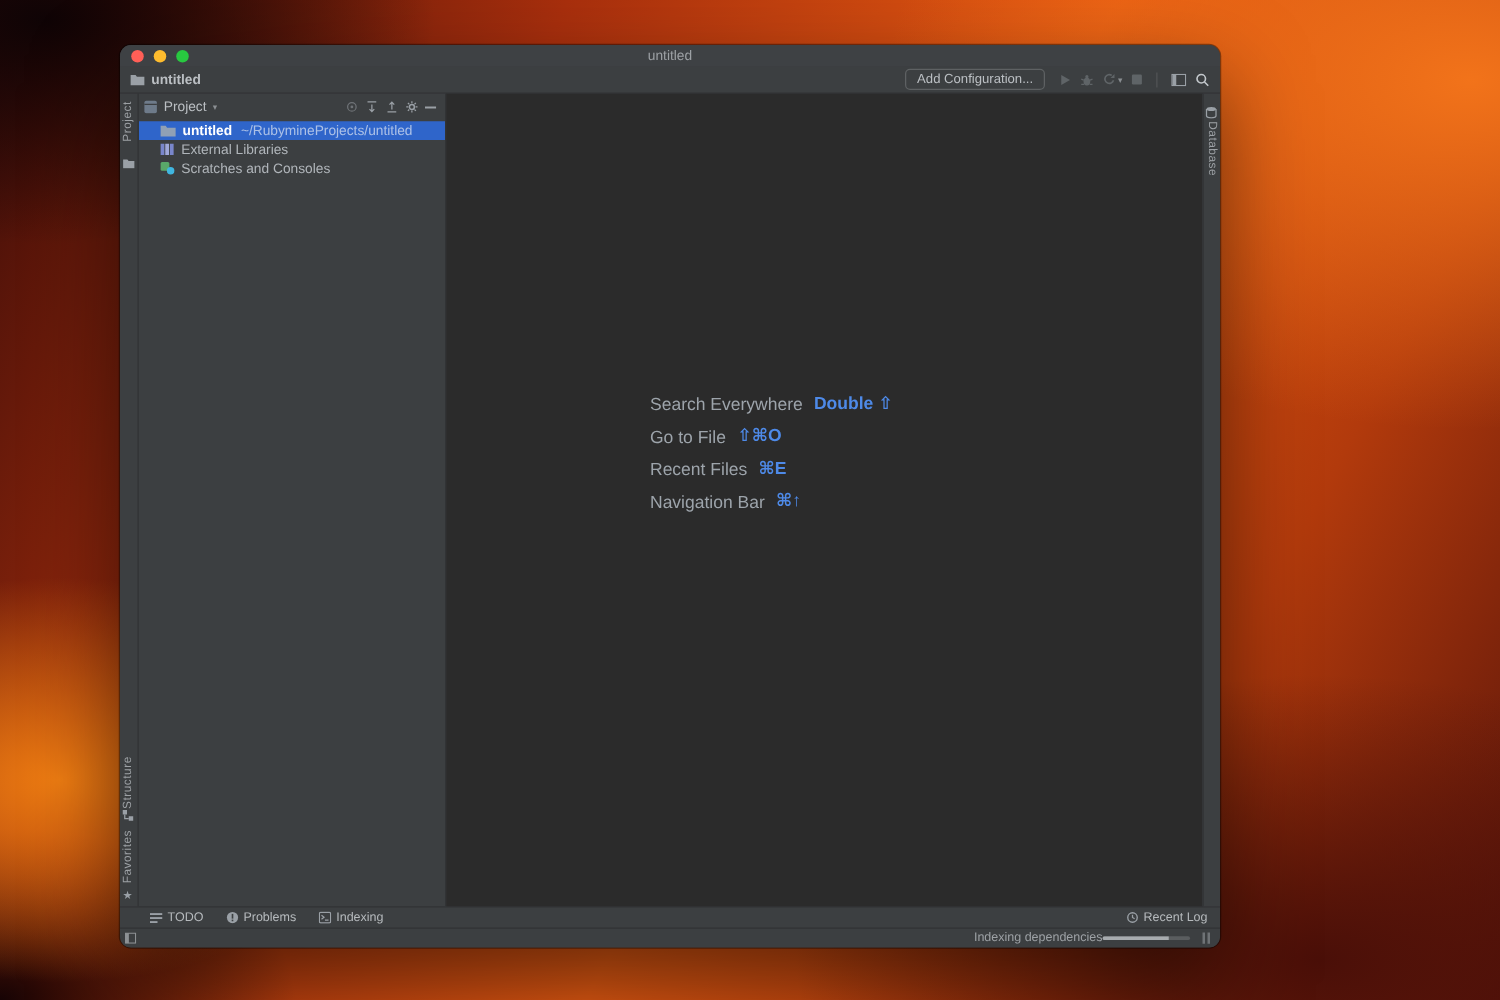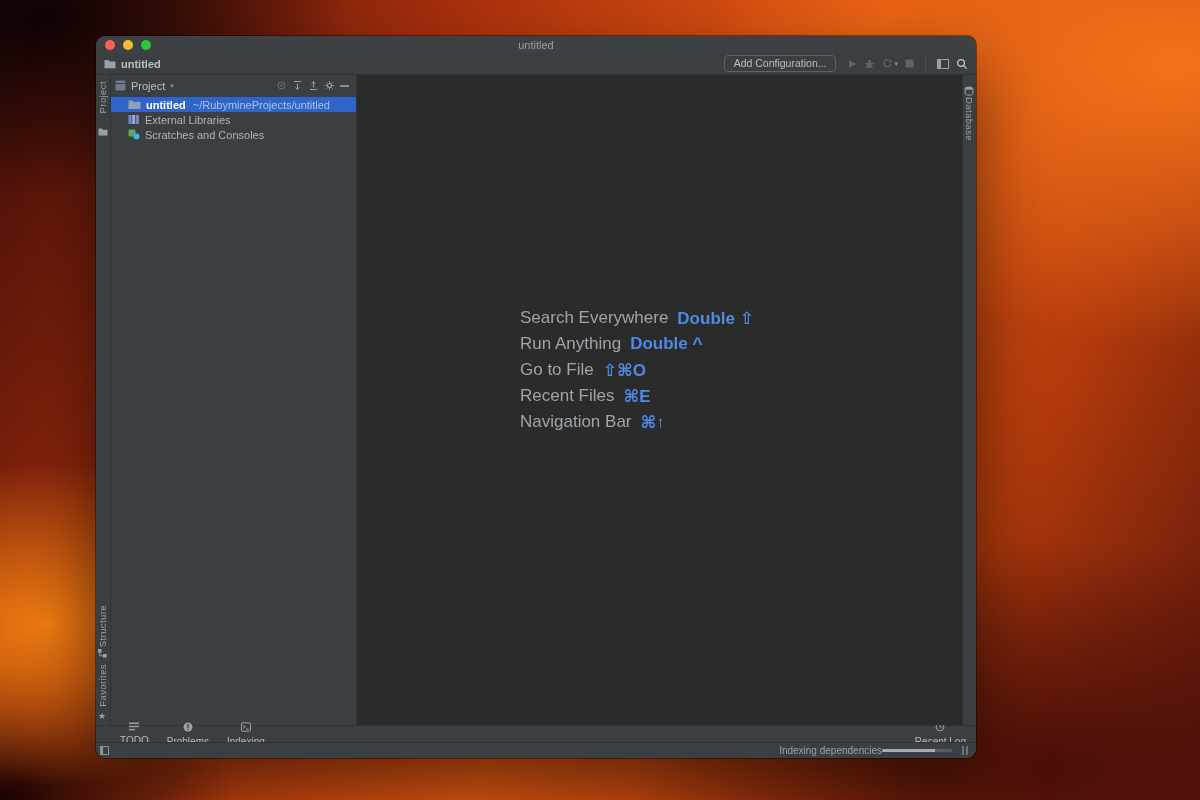--- a/index.html
+++ b/index.html
@@ -35,24 +35,24 @@
   .phead{height:21px;display:flex;align-items:center;gap:5px;padding:0 7px 0 4px;font-size:11px;color:#bbbfc3;flex:0 0 auto;}
   .phspacer{flex:1}
   .pico{display:flex;align-items:center;}
   .tree{padding-top:1px;font-size:11px;}
   .trow{height:15px;display:flex;align-items:center;gap:5px;padding-left:17px;color:#b0b5ba;white-space:nowrap;}
   .trow.selected{background:#2f65ca;color:#fff;}
   .trow.selected .tname{font-weight:bold;}
   .tpath{color:#c2d1ec;opacity:.85;margin-left:2px;}
   .editor{flex:1;background:#2b2b2b;position:relative;min-width:0;}
   .hints{position:absolute;left:163px;top:230px;}
-  .hrow{height:26px;display:flex;align-items:center;font-size:17px;color:#9da4ab;}
+  .hrow{height:26px;display:flex;align-items:flex-end;font-size:14px;color:#9da4ab;}
   .hkey{color:#4e8ae8;font-weight:bold;margin-left:9px;}
   .bottombar{height:16px;background:#3c3f41;border-top:1px solid #313335;display:flex;align-items:center;padding:0 10px 0 24px;font-size:10px;color:#b6babd;flex:0 0 auto;}
-  .bitem{display:flex;align-items:center;gap:4px;flex-direction:column;}
+  .bitem{display:flex;align-items:center;gap:4px;}
   .bspacer{flex:1}
   .statusbar{height:15px;background:#3c3f41;border-top:1px solid #313335;display:flex;align-items:center;padding:0 8px 0 4px;font-size:10px;color:#9da1a5;gap:0;flex:0 0 auto;}
   .sspacer{flex:1}
   .pbar{width:70px;height:3px;background:#5a5d5f;border-radius:2px;overflow:hidden;display:inline-block;}
   .pfill{height:100%;background:#a7abae;display:block;}
   .grip{margin-left:10px;display:flex;gap:2px;}
   .grip i{display:block;width:2px;height:9px;background:#6f7376;}
 </style>
 </head>
 <body>
@@ -209,24 +209,20 @@
           </div>
       </div>
 
       <div class="editor">
         <div class="hints">
             <div class="hrow">
               <span>Search Everywhere</span>
               <span class="hkey">Double ⇧</span>
             </div>
             <div class="hrow">
-              <span>Run Anything</span>
-              <span class="hkey">Double ^</span>
-            </div>
-            <div class="hrow">
               <span>Go to File</span>
               <span class="hkey">⇧⌘O</span>
             </div>
             <div class="hrow">
               <span>Recent Files</span>
               <span class="hkey">⌘E</span>
             </div>
             <div class="hrow">
               <span>Navigation Bar</span>
               <span class="hkey">⌘↑</span>

